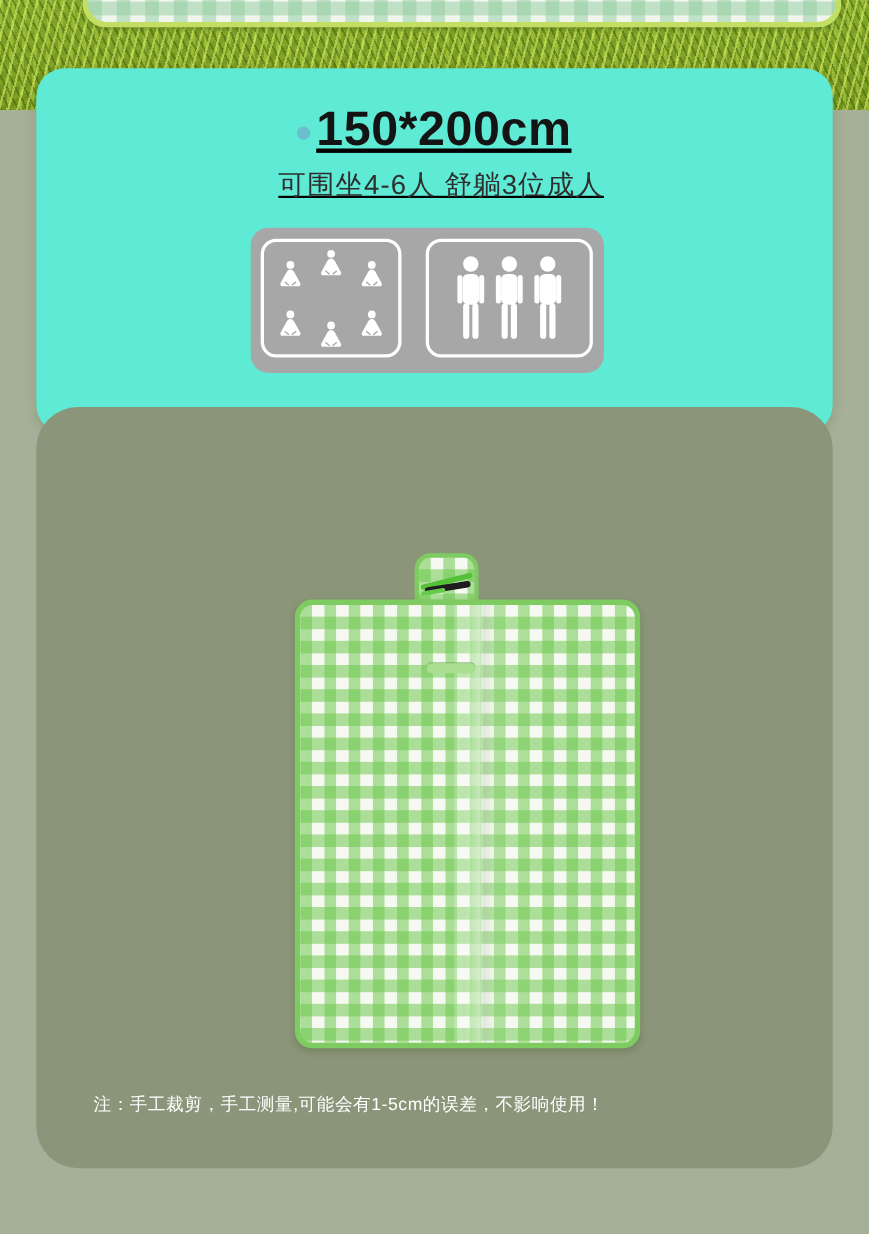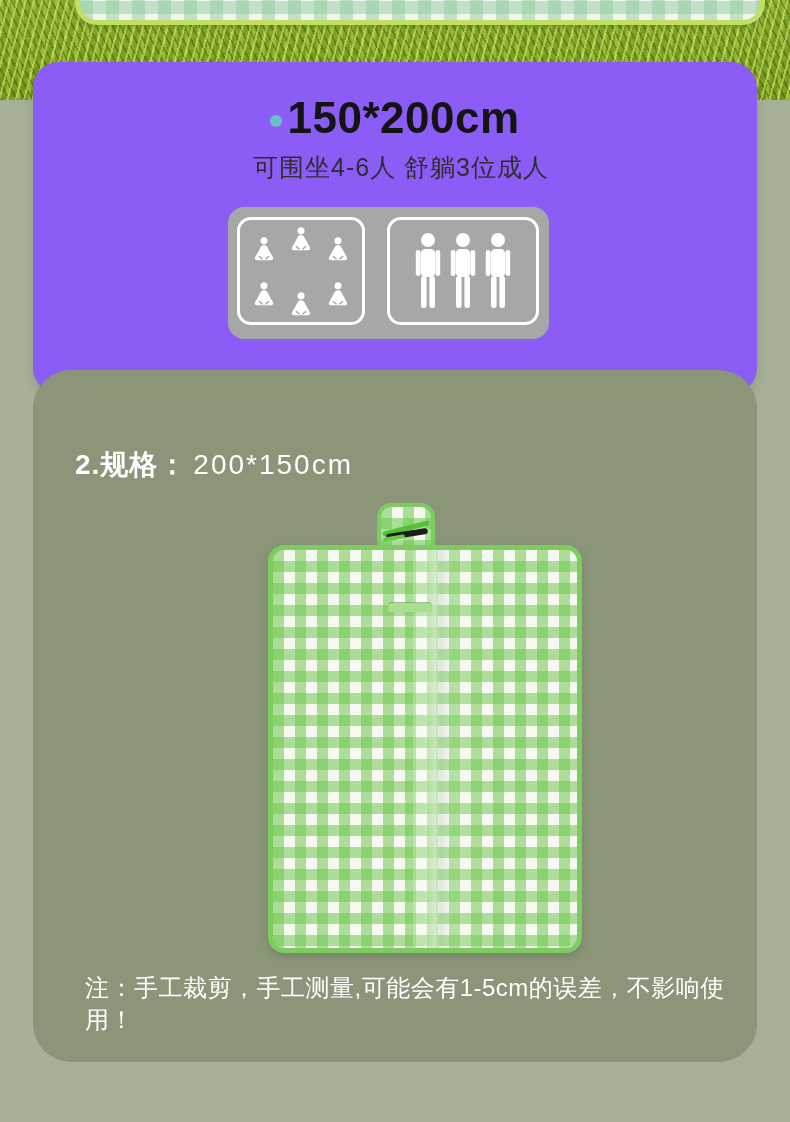--- a/index.html
+++ b/index.html
@@ -33,22 +33,23 @@
     background-image:
       linear-gradient(90deg, rgba(146,204,158,0.5) 50%, rgba(146,204,158,0) 50%),
       linear-gradient(0deg, rgba(146,204,158,0.5) 50%, rgba(146,204,158,0) 50%);
     background-size:26px 26px;
     box-shadow:0 2px 4px rgba(60,90,20,0.35);
   }
 
   
   .spec-card {
     position:absolute; left:33px; top:62px; width:724px; height:332px;
-    background:#8b5cf6; border-radius:26px;
+    background:#5eead4; border-radius:26px;
     box-shadow:0 4px 10px rgba(50,70,25,0.18);
+    text-decoration:underline;
   }
   .title-row {
     display:flex; align-items:center; justify-content:center;
     margin-top:33px;
   }
   .dot {
     width:12px; height:12px; border-radius:50%;
     background: var(--bullet-dot, #6bbfcc);
     margin-right:5px; margin-top:6px;
   }
@@ -134,22 +135,22 @@
     position:absolute; left:46%; top:0; bottom:0; width:54%;
     background:linear-gradient(90deg, rgba(255,255,255,0.22), rgba(255,255,255,0) 45%);
   }
   .mat-strap-bar {
     position:absolute; left:115px; top:53px; width:44px; height:9px;
     background:#aadf92; border-radius:4px;
     box-shadow:0 -1px 0 rgba(90,140,70,0.55);
   }
 
   .note {
-    position:absolute; left:52px; top:602px; margin:0;
-    color:#ffffff; font-size:24px; letter-spacing:0.5px;
+    position:absolute; left:52px; top:624px; margin:0;
+    color:#ffffff; font-size:16px; letter-spacing:0.5px;
   }
 </style>
 </head>
 <body>
 
 <div class="page">
 
   <div class="grass">
     <div class="top-mat gingham-top"></div>
   </div>
@@ -223,23 +224,20 @@
               <rect x="2.8" y="18" width="4.6" height="26" rx="2.3" fill="#fff"></rect>
               <rect x="22.6" y="18" width="4.6" height="26" rx="2.3" fill="#fff"></rect>
               <rect x="8" y="44" width="5.6" height="32" rx="2.8" fill="#fff"></rect>
               <rect x="16.4" y="44" width="5.6" height="32" rx="2.8" fill="#fff"></rect>
             </svg></span>
         </div>
     </div>
   </section>
 
   <section class="size-card">
-    <p class="size-heading">
-      <span class="lbl">2.规格：</span><span class="val">200*150cm</span>
-    </p>
 
     <div class="mat-wrap">
       <div class="mat-tab gingham">
         <div class="tab-strap"></div>
         <div class="tab-slot"></div>
         <div class="tab-strap2"></div>
       </div>
       <div class="mat-body gingham">
         <div class="mat-haze"></div>
         <div class="mat-crease"></div>

